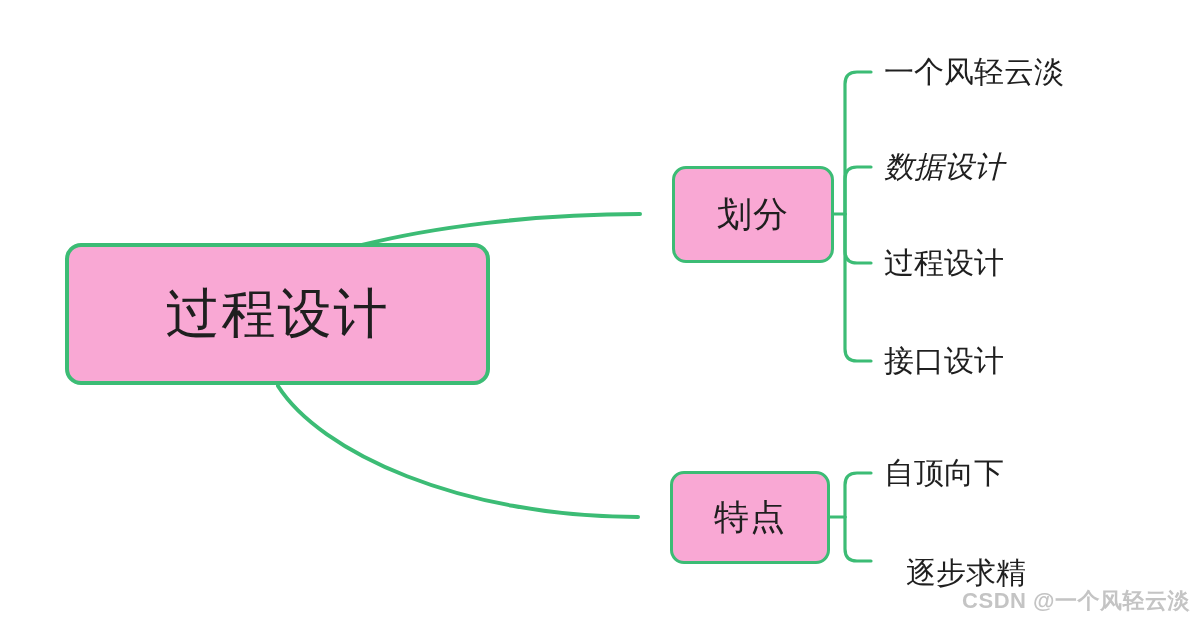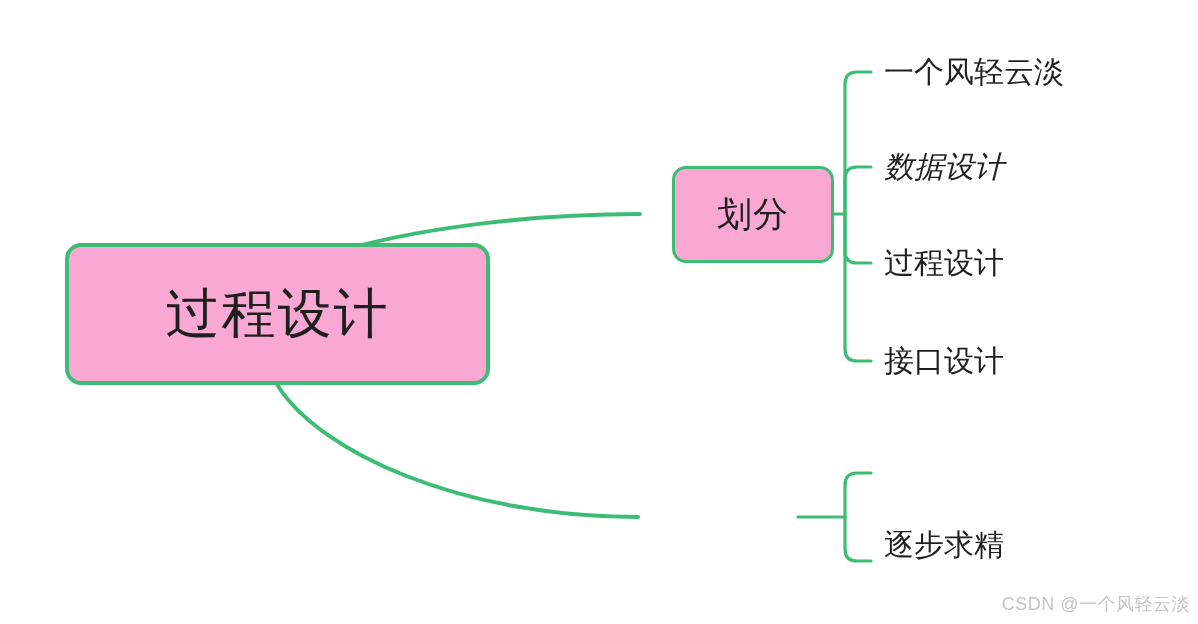--- a/index.html
+++ b/index.html
@@ -75,29 +75,30 @@
     transform: translateY(-50%);
     font-size: 30px;
     color: #1f1f1f;
     white-space: nowrap;
   }
   .leaf-1 { top: 72px; }
   .leaf-2 { top: 167px; font-style: italic; }
   .leaf-3 { top: 263px; }
   .leaf-4 { top: 361px; }
   .leaf-5 { top: 473px; }
-  .leaf-6 { top: 545px; }
+  .leaf-6 { top: 573px; margin-left: 22px; }
   .watermark {
     position: absolute;
     right: 8px;
     bottom: 8px;
-    font-size: 18px;
+    font-size: 22px;
     color: #c4c4c4;
     letter-spacing: 0.5px;
     white-space: nowrap;
+    font-weight: bold;
   }
 </style>
 </head>
 <body>
 
 <div class="canvas">
 
   <svg class="connectors" viewBox="0 0 1198 624" xmlns="http://www.w3.org/2000/svg">
 
     <path class="edge-curve" d="M 362 245 C 430 228 530 214 640 214"></path>
@@ -115,22 +116,26 @@
   </svg>
 
   <div class="node node-root">
     <span>过程设计</span>
   </div>
 
   <div class="node node-branch node-branch-1">
     <span>划分</span>
   </div>
 
+  <div class="node node-branch node-branch-2">
+    <span>特点</span>
+  </div>
 
   <div class="leaf leaf-1">一个风轻云淡</div>
   <div class="leaf leaf-2">数据设计</div>
   <div class="leaf leaf-3">过程设计</div>
   <div class="leaf leaf-4">接口设计</div>
+  <div class="leaf leaf-5">自顶向下</div>
   <div class="leaf leaf-6">逐步求精</div>
 
   <div class="watermark">CSDN @一个风轻云淡</div>
 
 </div>
 
 </body></html>

